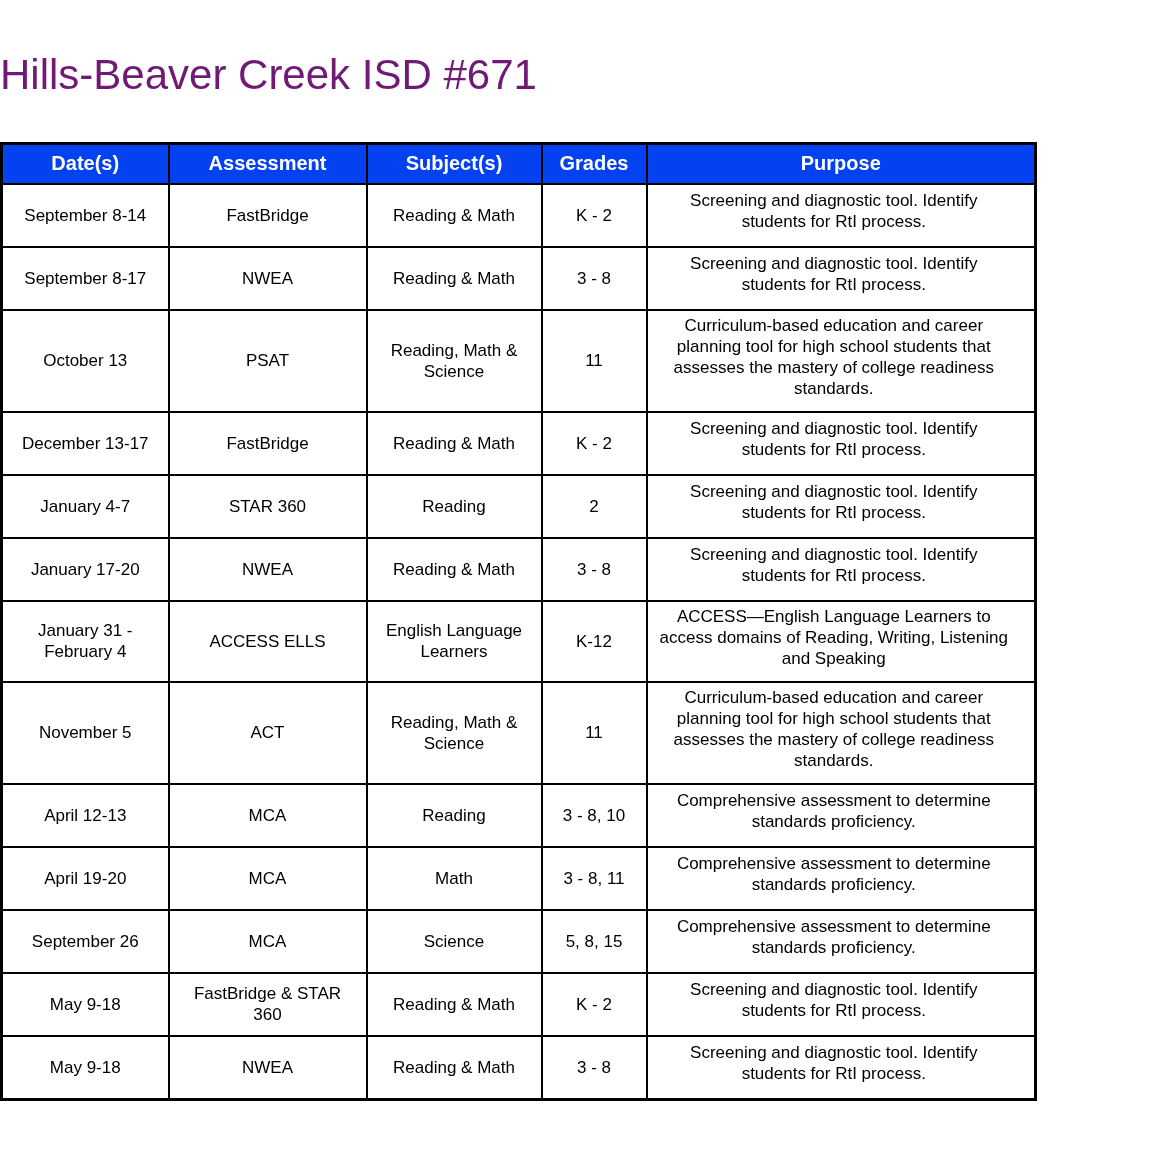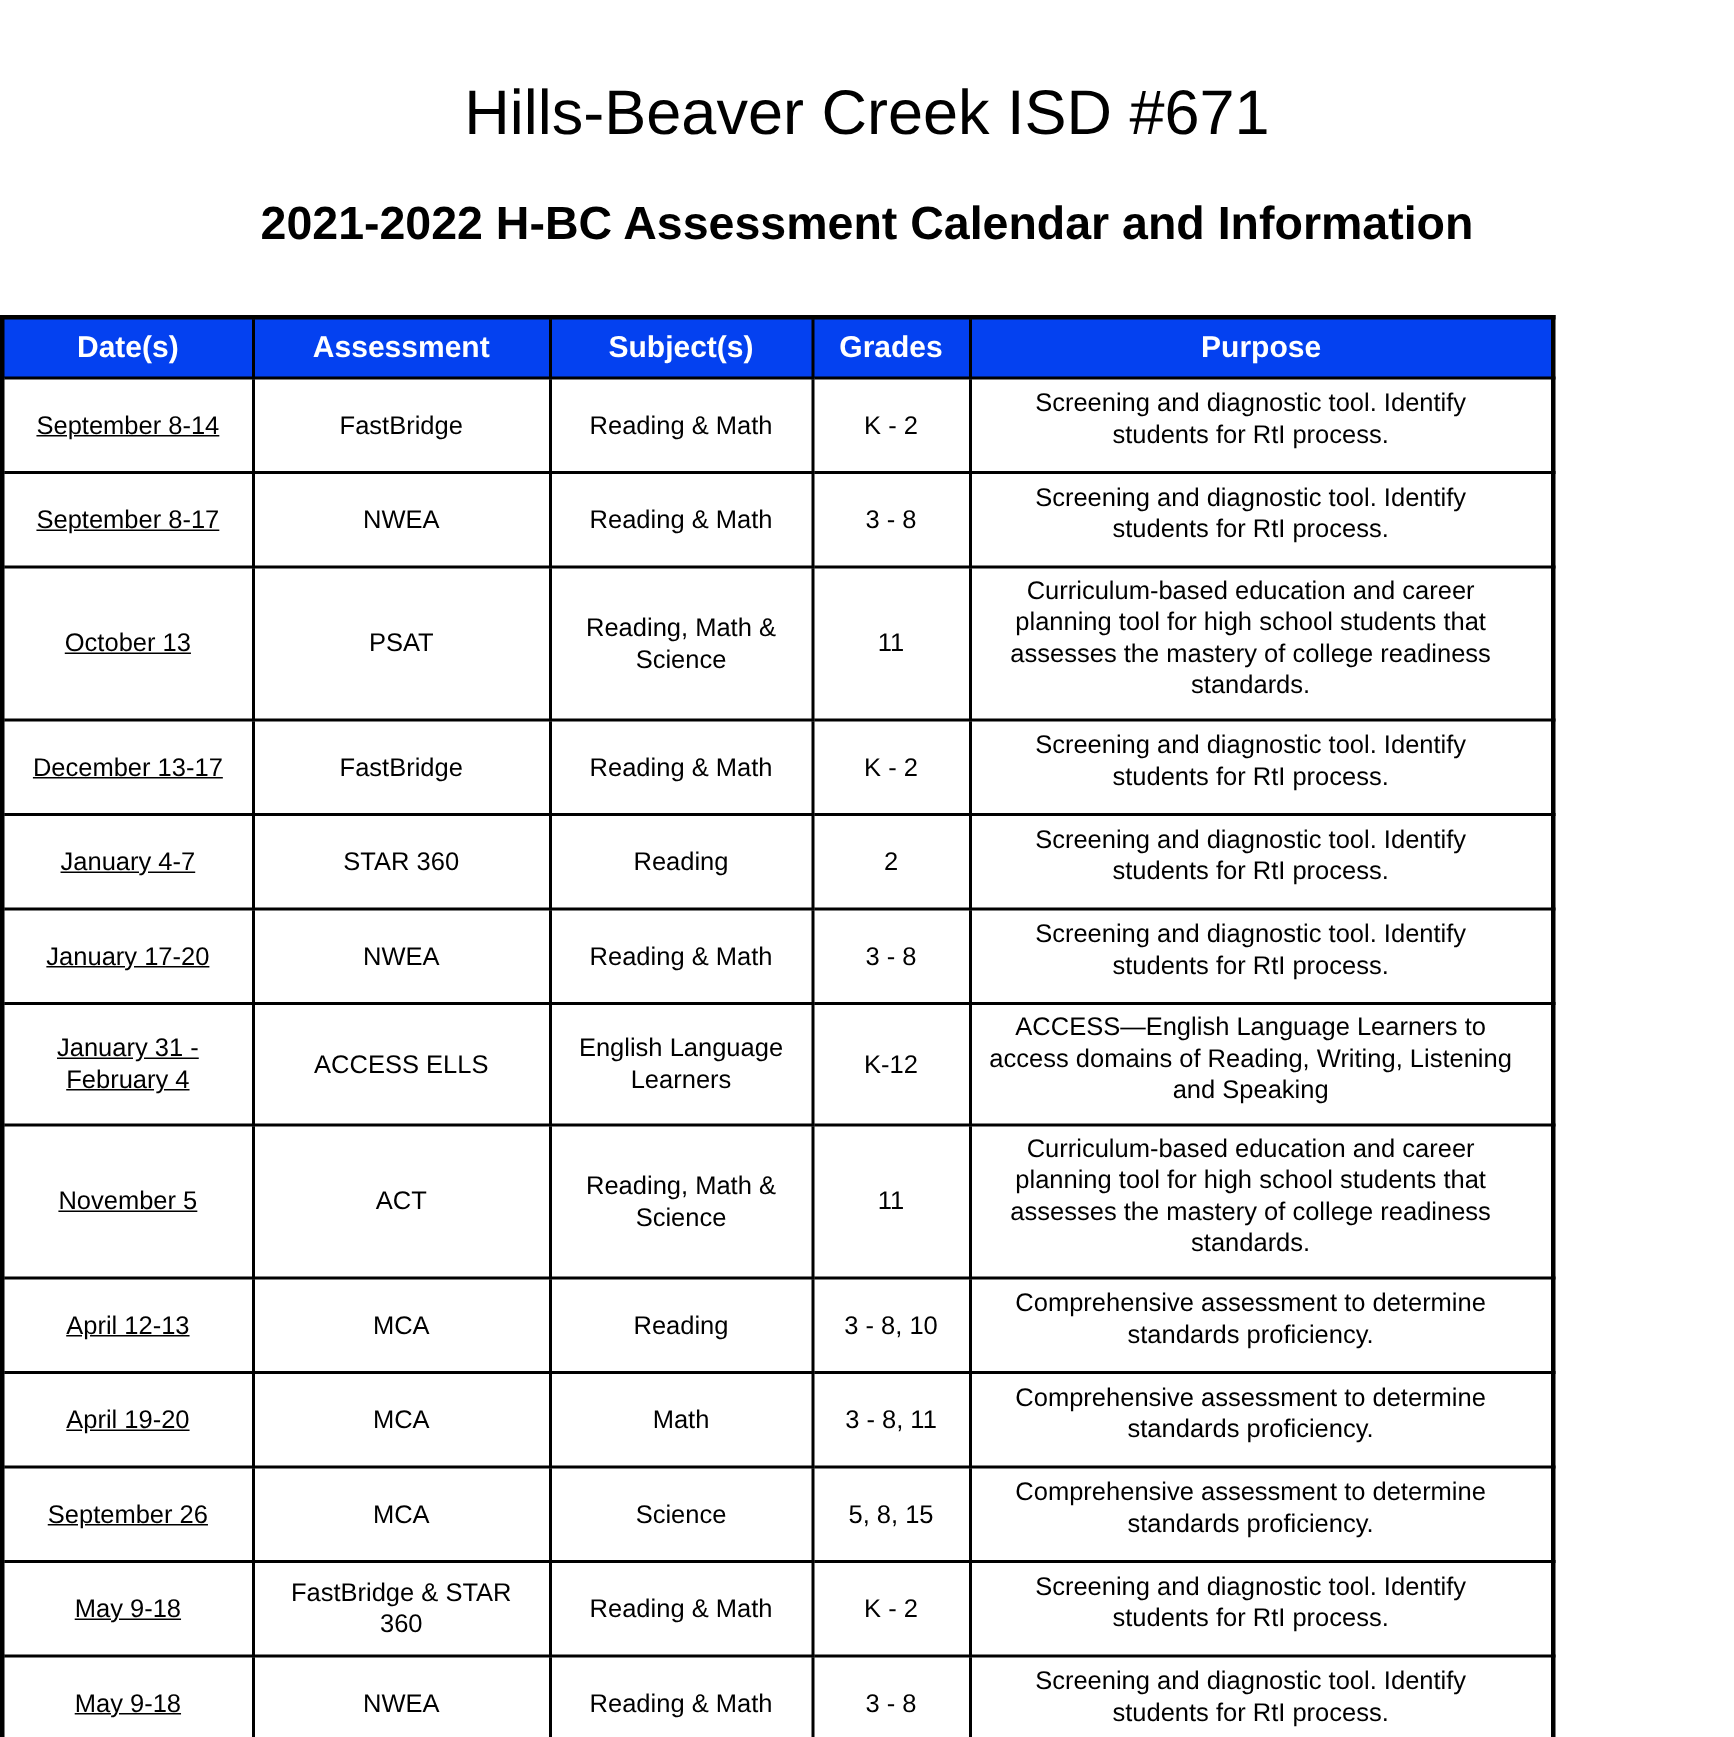--- a/index.html
+++ b/index.html
@@ -11,22 +11,21 @@
   .page {
     width: 1156px;
     height: 1158px;
     background: #ffffff;
     box-sizing: border-box;
     padding-top: 52px;
     overflow: hidden;
   }
   .doc-title {
     margin: 0;
-    text-align: center;
-    color: #000000;
+    color: #701a75;
     font-size: 42px;
     font-weight: normal;
     line-height: 1.1;
   }
   .doc-subtitle {
     margin: 34px 0 0 0;
     text-align: center;
     color: #000000;
     font-size: 31px;
     font-weight: bold;
@@ -59,35 +58,34 @@
     padding: 0 4px;
   }
   table.calendar td {
     font-size: 17px;
     color: #000000;
     line-height: 21px;
     height: 57px;
     text-align: center;
     padding: 4px 8px;
   }
-  table.calendar td.col-date       { padding: 4px 8px; text-decoration: underline; }
+  table.calendar td.col-date       { padding: 4px 8px; }
   table.calendar td.col-assessment { padding: 4px 16px; }
   table.calendar td.col-subjects   { padding: 4px 10px; }
   table.calendar td.col-grades     { padding: 20px 6px; }
   table.calendar td.col-purpose {
     text-align: center;
     padding: 4px 24px 12px 10px;
   }
 </style>
 </head>
 <body>
 
 <div class="page">
   <h1 class="doc-title">Hills-Beaver Creek ISD #671</h1>
-  <h2 class="doc-subtitle">2021-2022 H-BC Assessment Calendar and Information</h2>
 
   <table class="calendar">
     <colgroup>
       <col class="c-date">
       <col class="c-assessment">
       <col class="c-subjects">
       <col class="c-grades">
       <col class="c-purpose">
     </colgroup>
     <thead>

